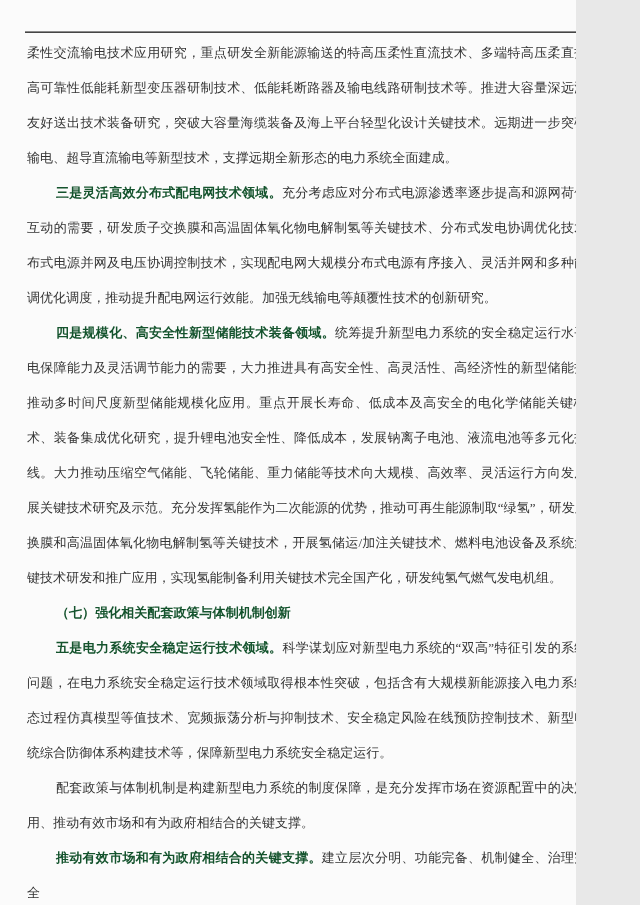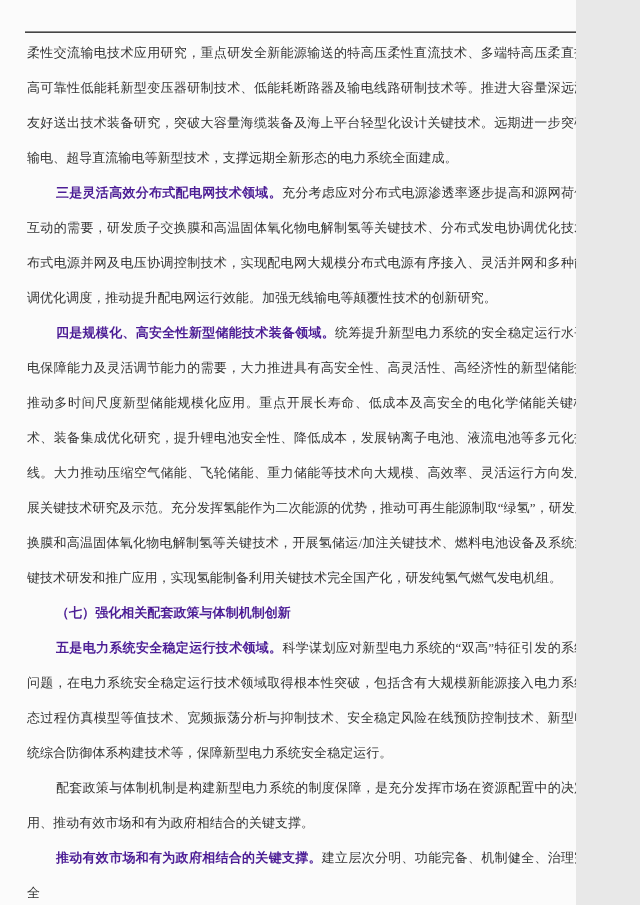--- a/index.html
+++ b/index.html
@@ -40,21 +40,21 @@
   .para {
     margin: 0;
     padding: 0;
     text-indent: 29px;
   }
   .para.no-indent {
     text-indent: 0;
   }
   .para b, .para .lead {
     font-weight: bold;
-    color: #4c1d95;
+    color: #14532d;
   }
   .para.heading {
     font-weight: bold;
     color: #2b2b2b;
   }
 </style>
 </head>
 <body>
 
 <div class="page">

